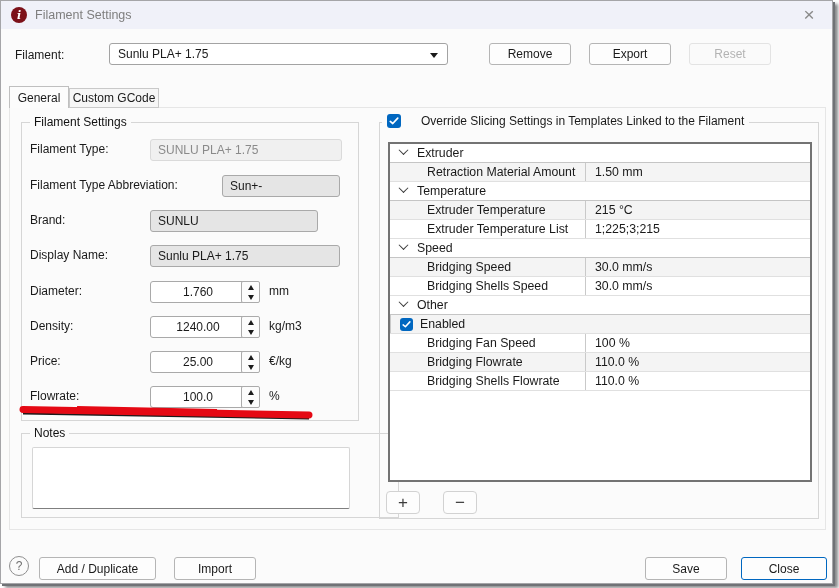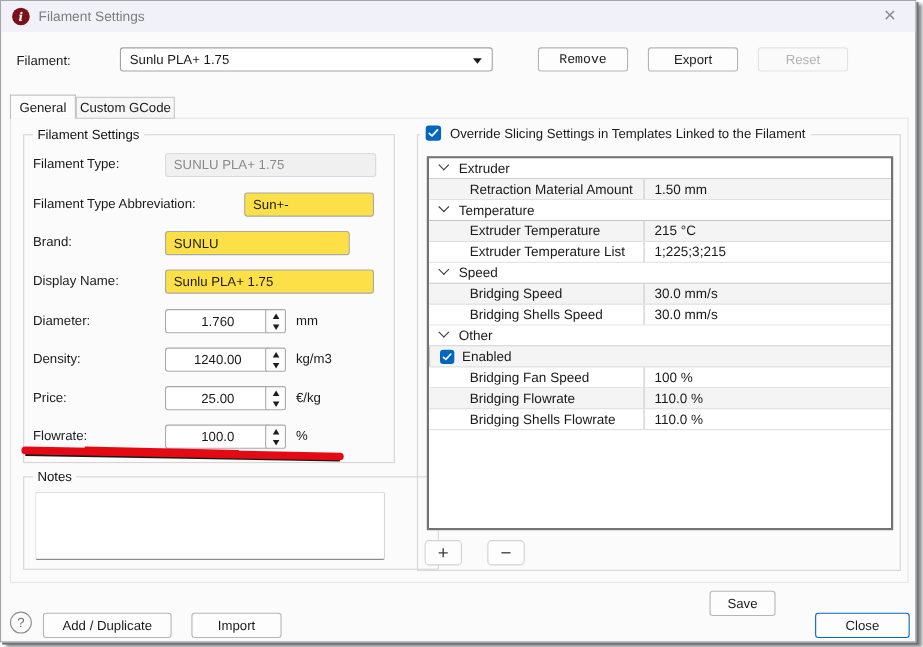--- a/index.html
+++ b/index.html
@@ -16,52 +16,52 @@
              line-height:21px; text-align:center; cursor:default; }
   
   .hdr-label { position:absolute; left:14px; top:47px; font-size:12px;text-align:center; }
   .combo { position:absolute; left:108px; top:42px; width:339px; height:22px; background:#fff; border:1px solid #a3a3a3;
            border-radius:3px; font-size:12px; display:flex; align-items:center; padding-left:8px; }
   .combo-arrow { position:absolute; right:9px; top:9px; width:0; height:0;
                  border-left:4.5px solid transparent; border-right:4.5px solid transparent; border-top:5px solid #1a1a1a; }
   .btn { position:absolute; height:22px; background:#fdfdfd; border:1px solid #b5b5b5; border-radius:3px;
          font-size:12px; color:#1a1a1a; display:flex; align-items:center; justify-content:center; font-family:inherit; }
   .btn.disabled { color:#b3b3b3; border-color:#e3e3e3; background:#fafafa; }
-  #btn-remove { left:488px; top:42px; width:82px;font-family:Liberation Mono, monospace; }
+  #btn-remove { left:488px; top:42px; width:82px; }
   #btn-export { left:588px; top:42px; width:82px; }
   #btn-reset  { left:688px; top:42px; width:82px; }
   
   .tab { position:absolute; font-size:12px; display:flex; align-items:center; justify-content:center; }
   .tab.active { left:8px; top:85px; width:60px; height:22px; background:#fcfcfc; border:1px solid #bfbfbf; border-bottom:none; z-index:3; }
   .tab.inactive { left:68px; top:87px; width:90px; height:20px; background:#f6f6f6; border:1px solid #c9c9c9; z-index:2; }
   .pane { position:absolute; left:8px; top:106px; width:817px; height:423px; border:1px solid #e6e6e6; background:#fbfbfb; }
   
   .gbox { position:absolute; border:1px solid #d6d6d6; }
   .gbox .legend { position:absolute; top:-8px; left:8px; background:#fbfbfb; padding:0 4px; font-size:12px; color:#111; }
   #gb-filament { left:20px; top:121px; width:338px; height:299px; }
   #gb-notes    { left:20px; top:432px; width:378px; height:85px; }
   #gb-override { left:378px; top:121px; width:440px; height:397px; }
   .flabel { position:absolute; font-size:12px; white-space:nowrap; }
-  .tinput { position:absolute; height:22px; border:1px solid #a9a9a9; border-radius:3px; background:#fde047;
+  .tinput { position:absolute; height:22px; border:1px solid #a9a9a9; border-radius:3px; background:#e5e5e5;
             font-size:12px; display:flex; align-items:center; padding-left:7px; white-space:nowrap; }
   .tinput.disabled { background:#f0f0f0; border-color:#dadada; color:#8a8a8a; }
   .spinfield { position:absolute; width:96px; height:22px; border:1px solid #a9a9a9; border-radius:3px; background:#fff;
                font-size:12px; display:flex; align-items:center; justify-content:center; }
   .spinner { position:absolute; width:19px; height:22px; border:1px solid #ababab; border-radius:2px; background:#fcfcfc;
              display:flex; flex-direction:column; }
   .spinner div { flex:1; display:flex; align-items:center; justify-content:center; }
   .arr-up { width:0; height:0; border-left:3.5px solid transparent; border-right:3.5px solid transparent; border-bottom:5px solid #1c1c1c; }
   .arr-dn { width:0; height:0; border-left:3.5px solid transparent; border-right:3.5px solid transparent; border-top:5px solid #1c1c1c; }
   .unit { position:absolute; font-size:12px; }
   .red-mark { position:absolute; left:16px; top:399px; z-index:5; }
   
   .notes-area { position:absolute; left:10px; top:13px; width:318px; height:62px; background:#fff;
                 border:1px solid #d6d6d6; border-bottom:1px solid #7f7f7f; border-radius:2px; resize:none; font-family:inherit; }
   
-  .ov-legend { position:absolute; top:-9px; left:2px; background:#fbfbfb; padding:0 5px; display:flex; align-items:flex-end; gap:8px; }
+  .ov-legend { position:absolute; top:-9px; left:2px; background:#fbfbfb; padding:0 5px; display:flex; align-items:flex-end; gap:20px; }
   .cb { background:var(--accent); border-radius:3px; display:flex; align-items:center; justify-content:center; }
   .cb.cblg { width:14px; height:14px; }
   .cb.cbsm { width:13px; height:13px; }
   .ov-text { font-size:12px; }
   
   .stable { position:absolute; left:8px; top:19px; width:424px; height:340px; background:#fff; border:2px solid #737373;
             display:flex; flex-direction:column; overflow:hidden; }
   .trow { height:19px; flex:0 0 19px; display:flex; align-items:center; font-size:12.3px; }
   .tgroup { border-bottom:1px solid #c5c5c5; background:#fff; }
   .titem  { border-bottom:1px solid #e0e0e0; }
@@ -73,21 +73,21 @@
   .tval { flex:1; height:100%; border-left:1px solid #c9c9c9; display:flex; align-items:center; gap:7px; padding-left:9px; white-space:nowrap; }
   .pm-btn { position:absolute; width:34px; height:23px; background:#fdfdfd; border:1px solid #d2d2d2; border-radius:4px;
             font-size:17px; color:#3c3c3c; display:flex; align-items:center; justify-content:center; line-height:1; }
   #btn-plus  { left:6px;  top:368px; }
   #btn-minus { left:63px; top:368px; }
   
   .help-circle { position:absolute; left:8px; top:555px; width:20px; height:20px; border:1.6px solid #8f8f8f; border-radius:50%;
                  color:#6f6f6f; font-size:12px; display:flex; align-items:center; justify-content:center; }
   #btn-adddup { left:38px;  top:556px; width:117px; height:23px; }
   #btn-import { left:173px; top:556px; width:82px;  height:23px; }
-  #btn-save   { left:644px; top:536px; width:60px;  height:23px; }
+  #btn-save   { left:644px; top:556px; width:82px;  height:23px; }
   #btn-close  { left:740px; top:556px; width:86px;  height:23px; border:1.5px solid var(--accent); }
 </style>
 </head>
 <body>
 
 <div class="window">
 
   <div class="titlebar">
     <div class="app-icon">i</div>
     <div class="title-text">Filament Settings</div>

